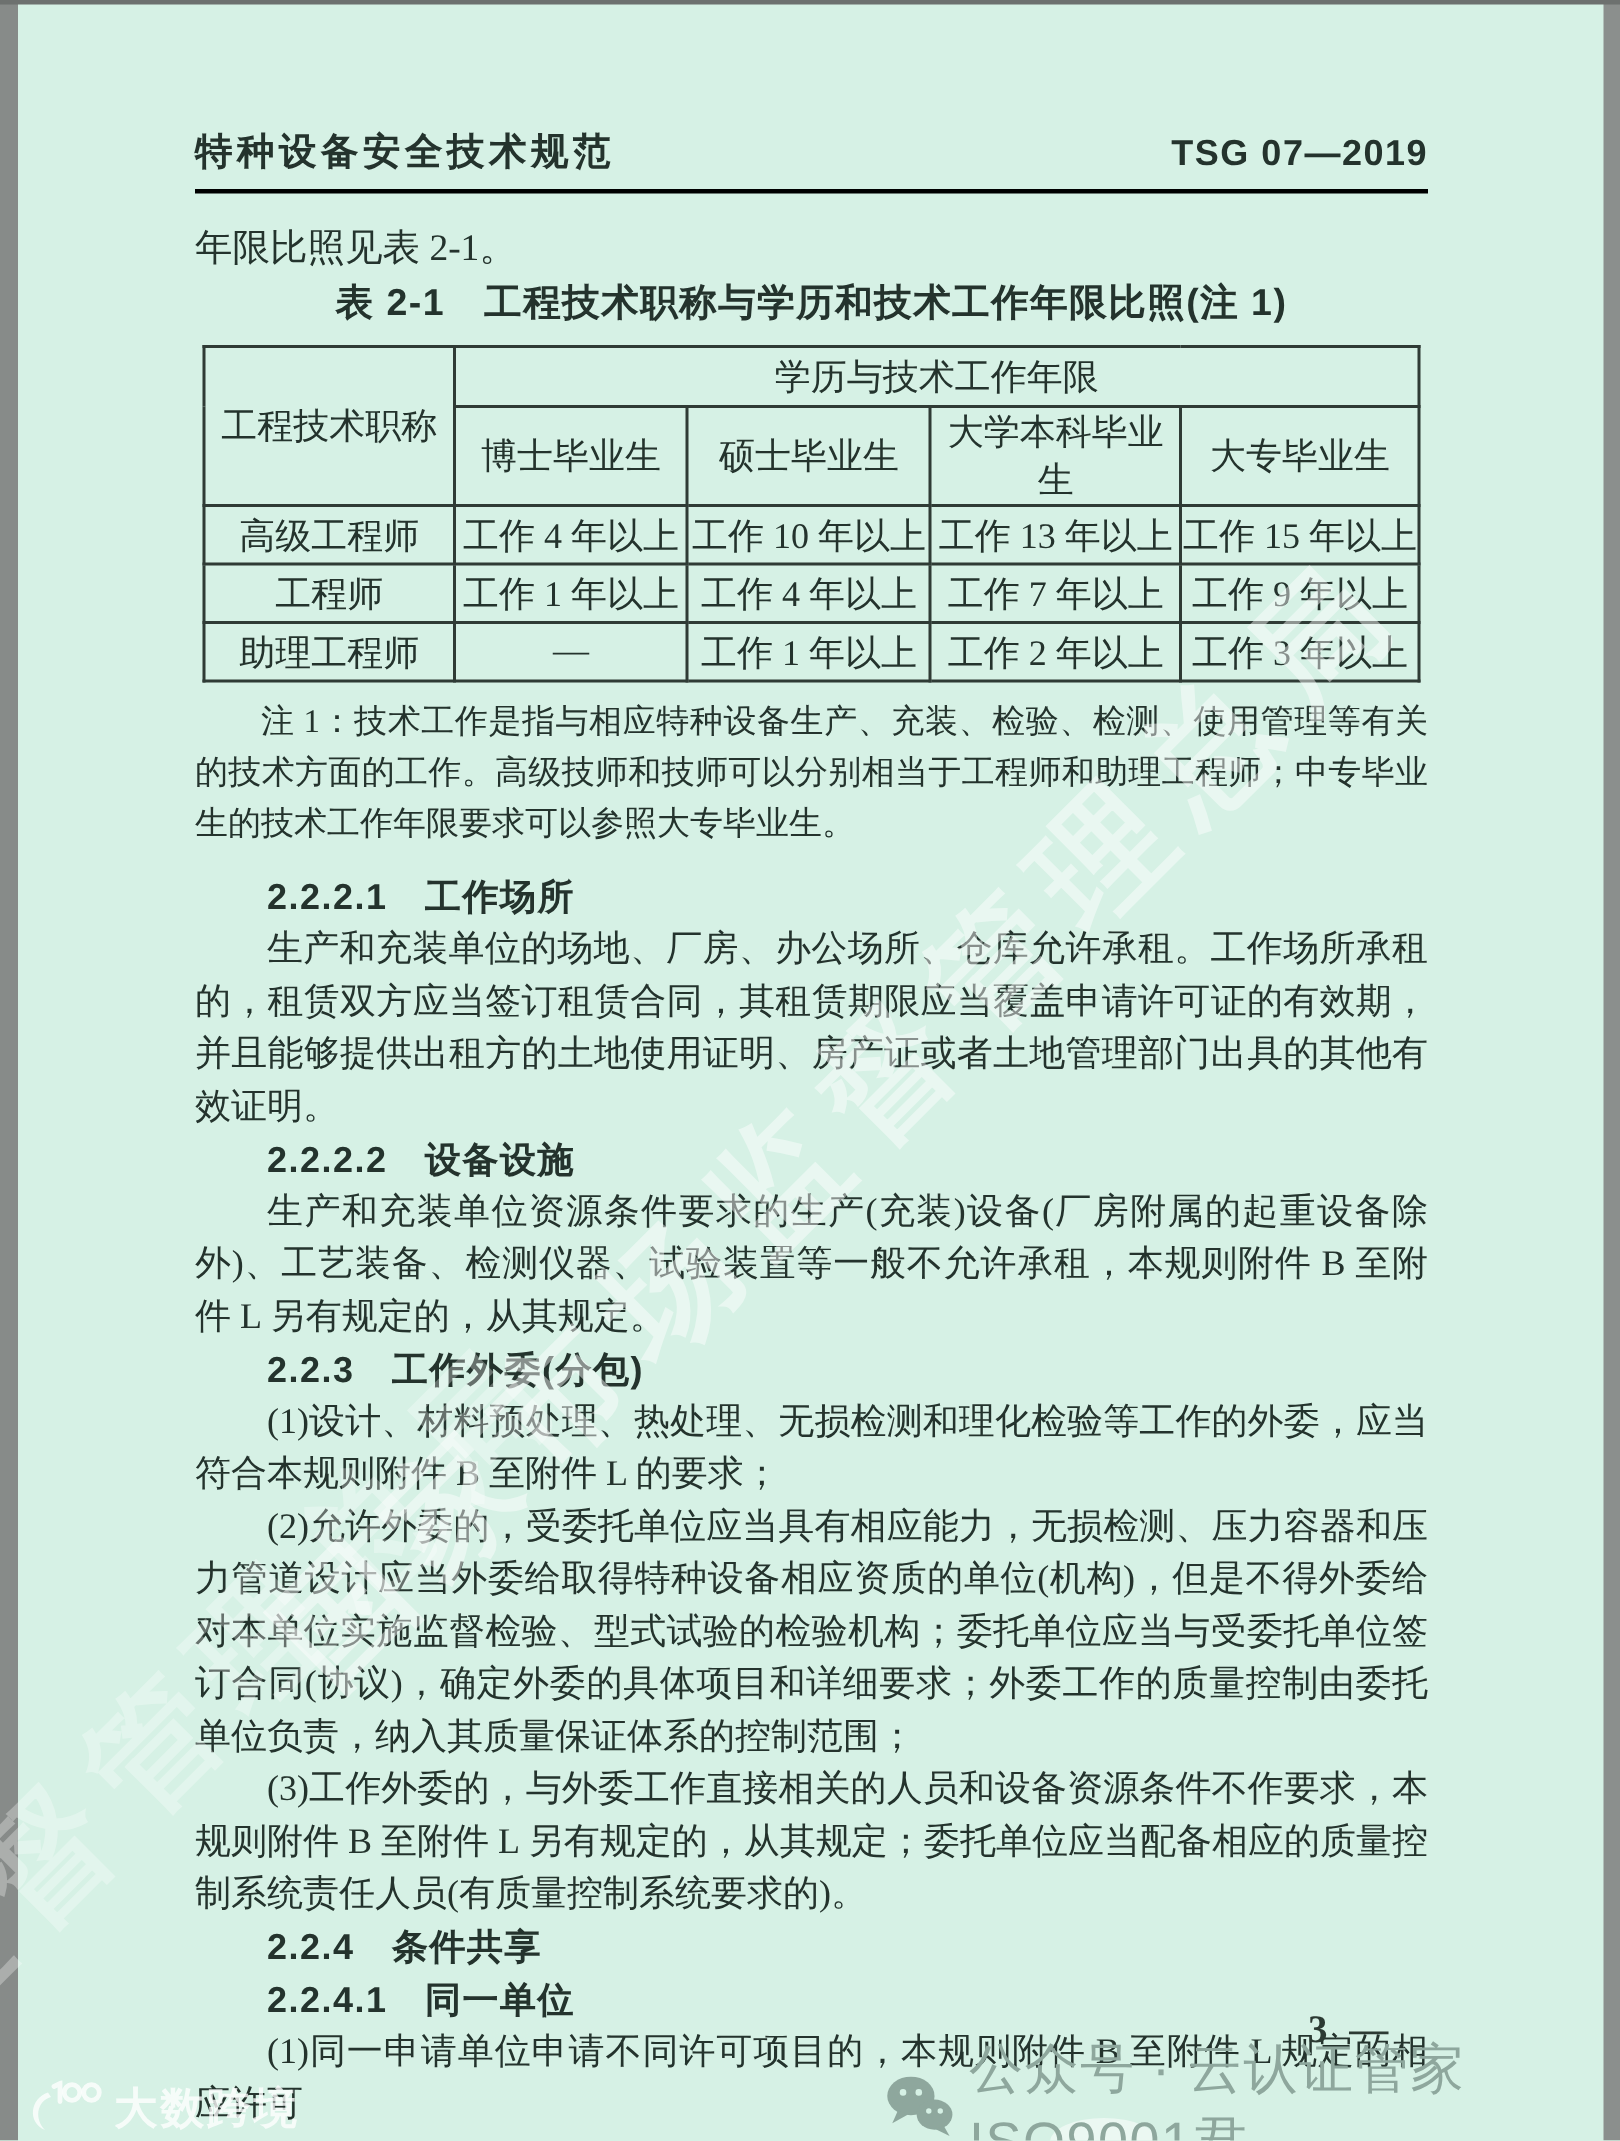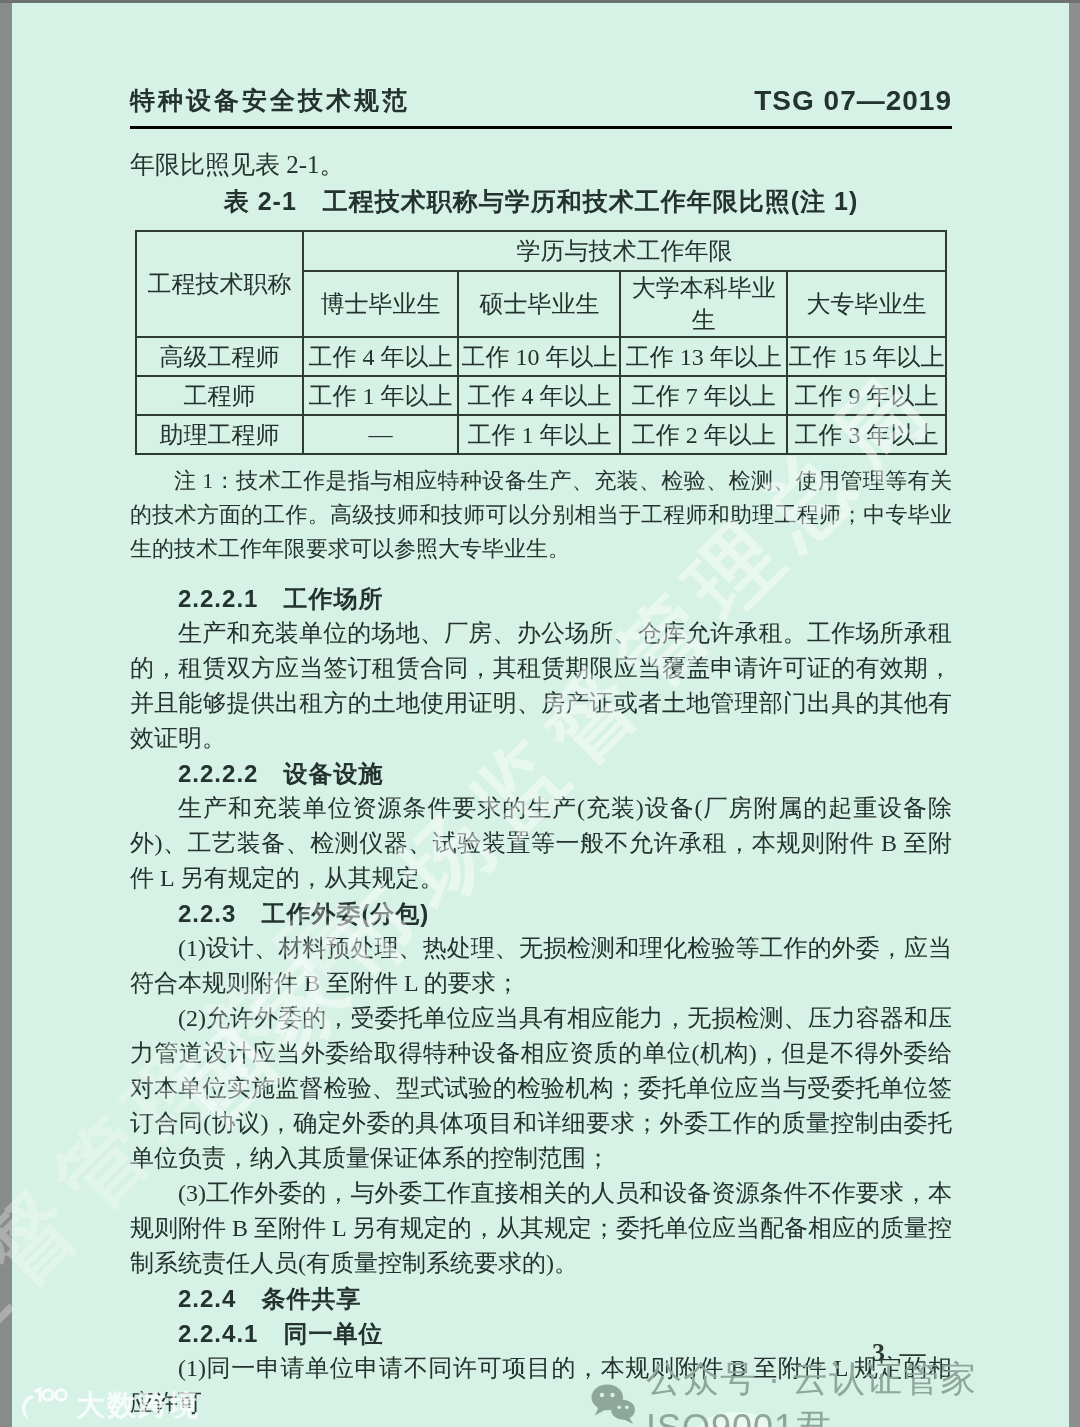--- a/index.html
+++ b/index.html
@@ -13,21 +13,21 @@
   .edge-top{position:absolute;left:0;top:0;width:1080px;height:3px;background:#6d716f;}
 
   .page{position:absolute;left:130px;top:84px;width:822px;}
 
   .doc-header{
     display:flex;justify-content:space-between;align-items:flex-end;
     font-family:"Liberation Sans","DejaVu Sans",sans-serif;font-weight:bold;
     padding-bottom:9px;border-bottom:3px solid #000000;
   }
   .doc-title{font-size:25px;letter-spacing:3px;}
-  .doc-number{font-size:28px;letter-spacing:1px;}
+  .doc-number{font-size:24px;letter-spacing:1px;}
 
   .intro{margin-top:19px;font-size:25px;}
 
   .table-caption{
     margin-top:4px;text-align:center;font-weight:bold;font-size:25px;
     font-family:"Liberation Sans","DejaVu Sans",sans-serif;letter-spacing:1px;
   }
 
   table.spec{border-collapse:collapse;table-layout:fixed;width:812px;margin:12px auto 0;}
   table.spec td{

